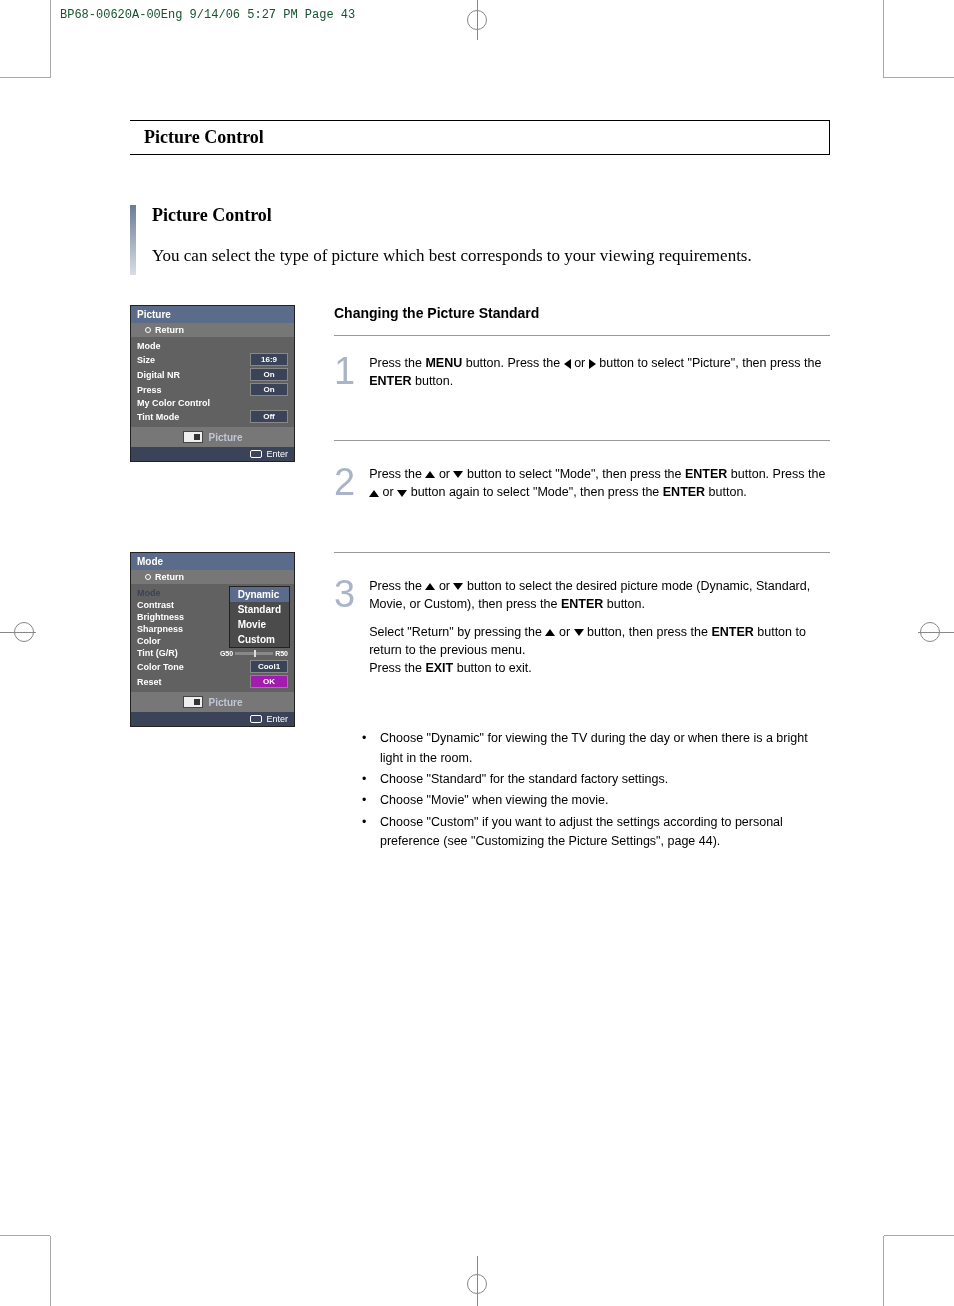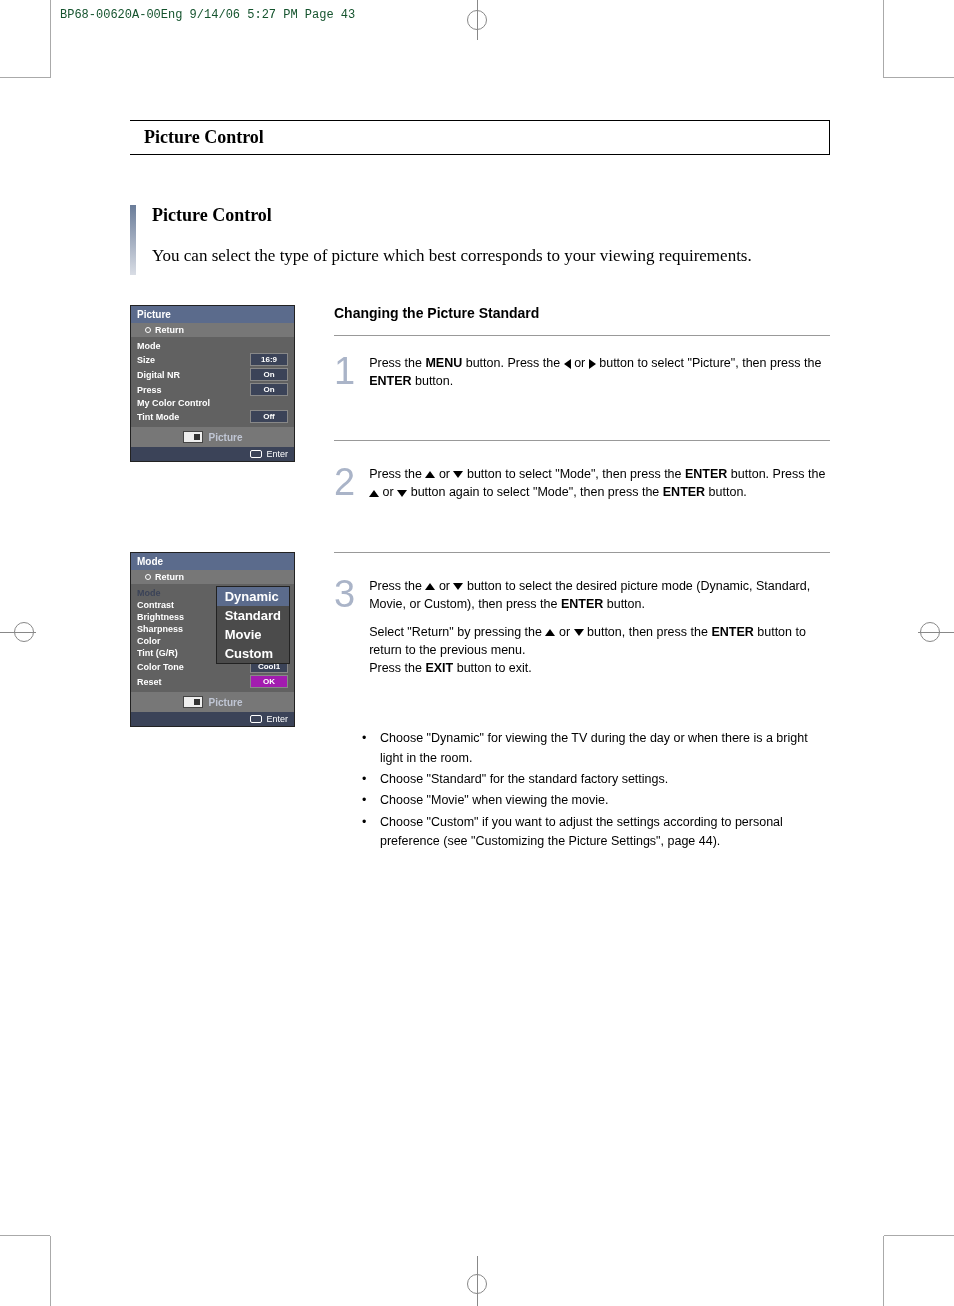--- a/index.html
+++ b/index.html
@@ -200,21 +200,21 @@
     background:#3b4358; text-align:right; padding:2px 6px; font-size:9px;
     display:flex; justify-content:flex-end; gap:4px; align-items:center;
   }
   .osd-footer2 .ent { width:12px;height:8px;border:1px solid #fff;border-radius:2px;display:inline-block;}
 
   .osd2 .options {
     position: relative;
   }
   .osd2 .opt-list {
     position:absolute; right:4px; top:2px;
-    background:#4b4b4b; border:1px solid #222; font-size:13px;
+    background:#4b4b4b; border:1px solid #222; font-size:10px;
   }
   .osd2 .opt-list div { padding:2px 8px; font-weight:bold;}
   .osd2 .opt-list .sel { background:#5b6b8c;}
   .slider { display:flex;align-items:center;gap:2px;font-size:7px;}
   .slider .bar { width:38px;height:3px;background:#888;position:relative;}
   .slider .bar::after{content:"";position:absolute;left:50%;top:-2px;width:2px;height:7px;background:#ddd;}
 
 </style>
 </head>
 <body>

